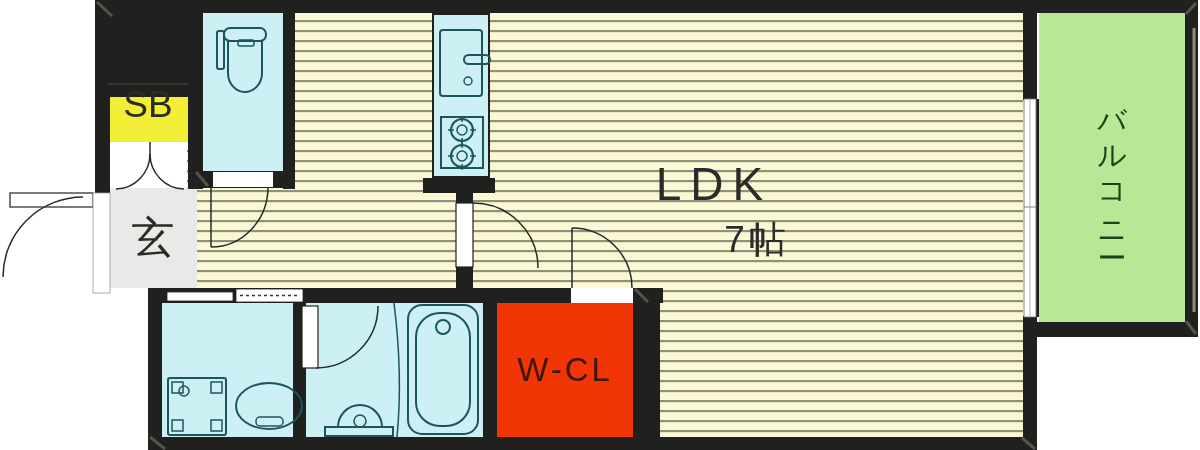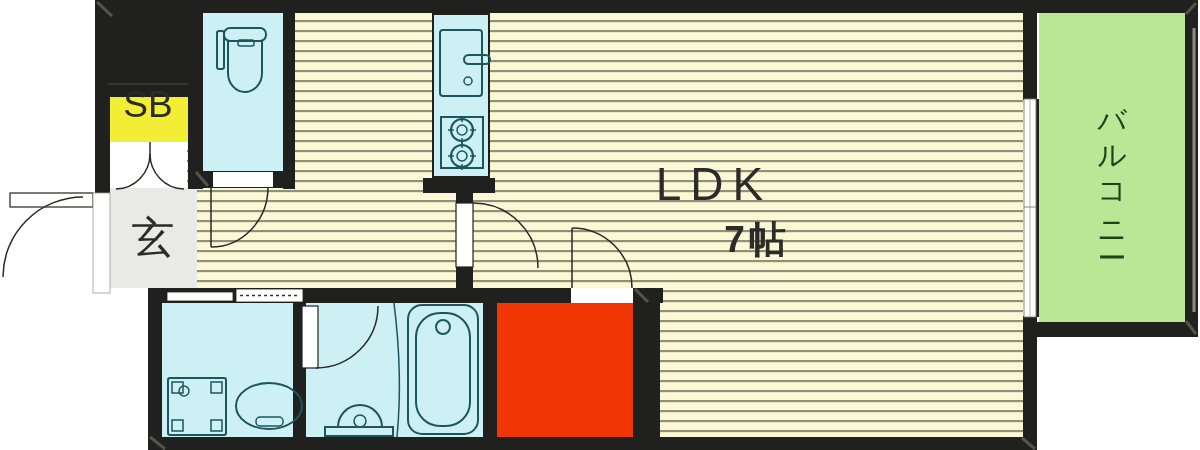--- a/index.html
+++ b/index.html
@@ -179,18 +179,19 @@
     </g>
     <path class="fix-thin" d="M 394 303 Q 403 375 397 437"></path>
     <g>
       <rect class="fix" x="408" y="305" width="70" height="129" rx="14"></rect>
       <rect class="fix" x="416" y="313" width="54" height="113" rx="24"></rect>
       <circle class="fix" cx="443" cy="327" r="7"></circle>
     </g>
   </svg>
 
   <div class="lbl" style="left:714px;top:184px;font-size:46px;letter-spacing:9px;">LDK</div>
-  <div class="lbl" style="left:757px;top:239px;font-size:37px;letter-spacing:4px;font-weight:bold;">7帖</div>
+  <div class="lbl" style="left:757px;top:239px;font-size:37px;letter-spacing:4px;">7帖</div>
   <div class="lbl" style="left:153px;top:237px;font-size:43px;">玄</div>
   <div class="lbl" style="left:148px;top:104px;font-size:37px;">SB</div>
+  <div class="lbl" style="left:565px;top:369px;font-size:33px;letter-spacing:3px;color:var(--closet-text);">W-CL</div>
   <div class="lbl-v" style="left:1112px;top:168px;font-size:29px;letter-spacing:6px;">バルコニー</div>
 
 </div>
 
 </body></html>

